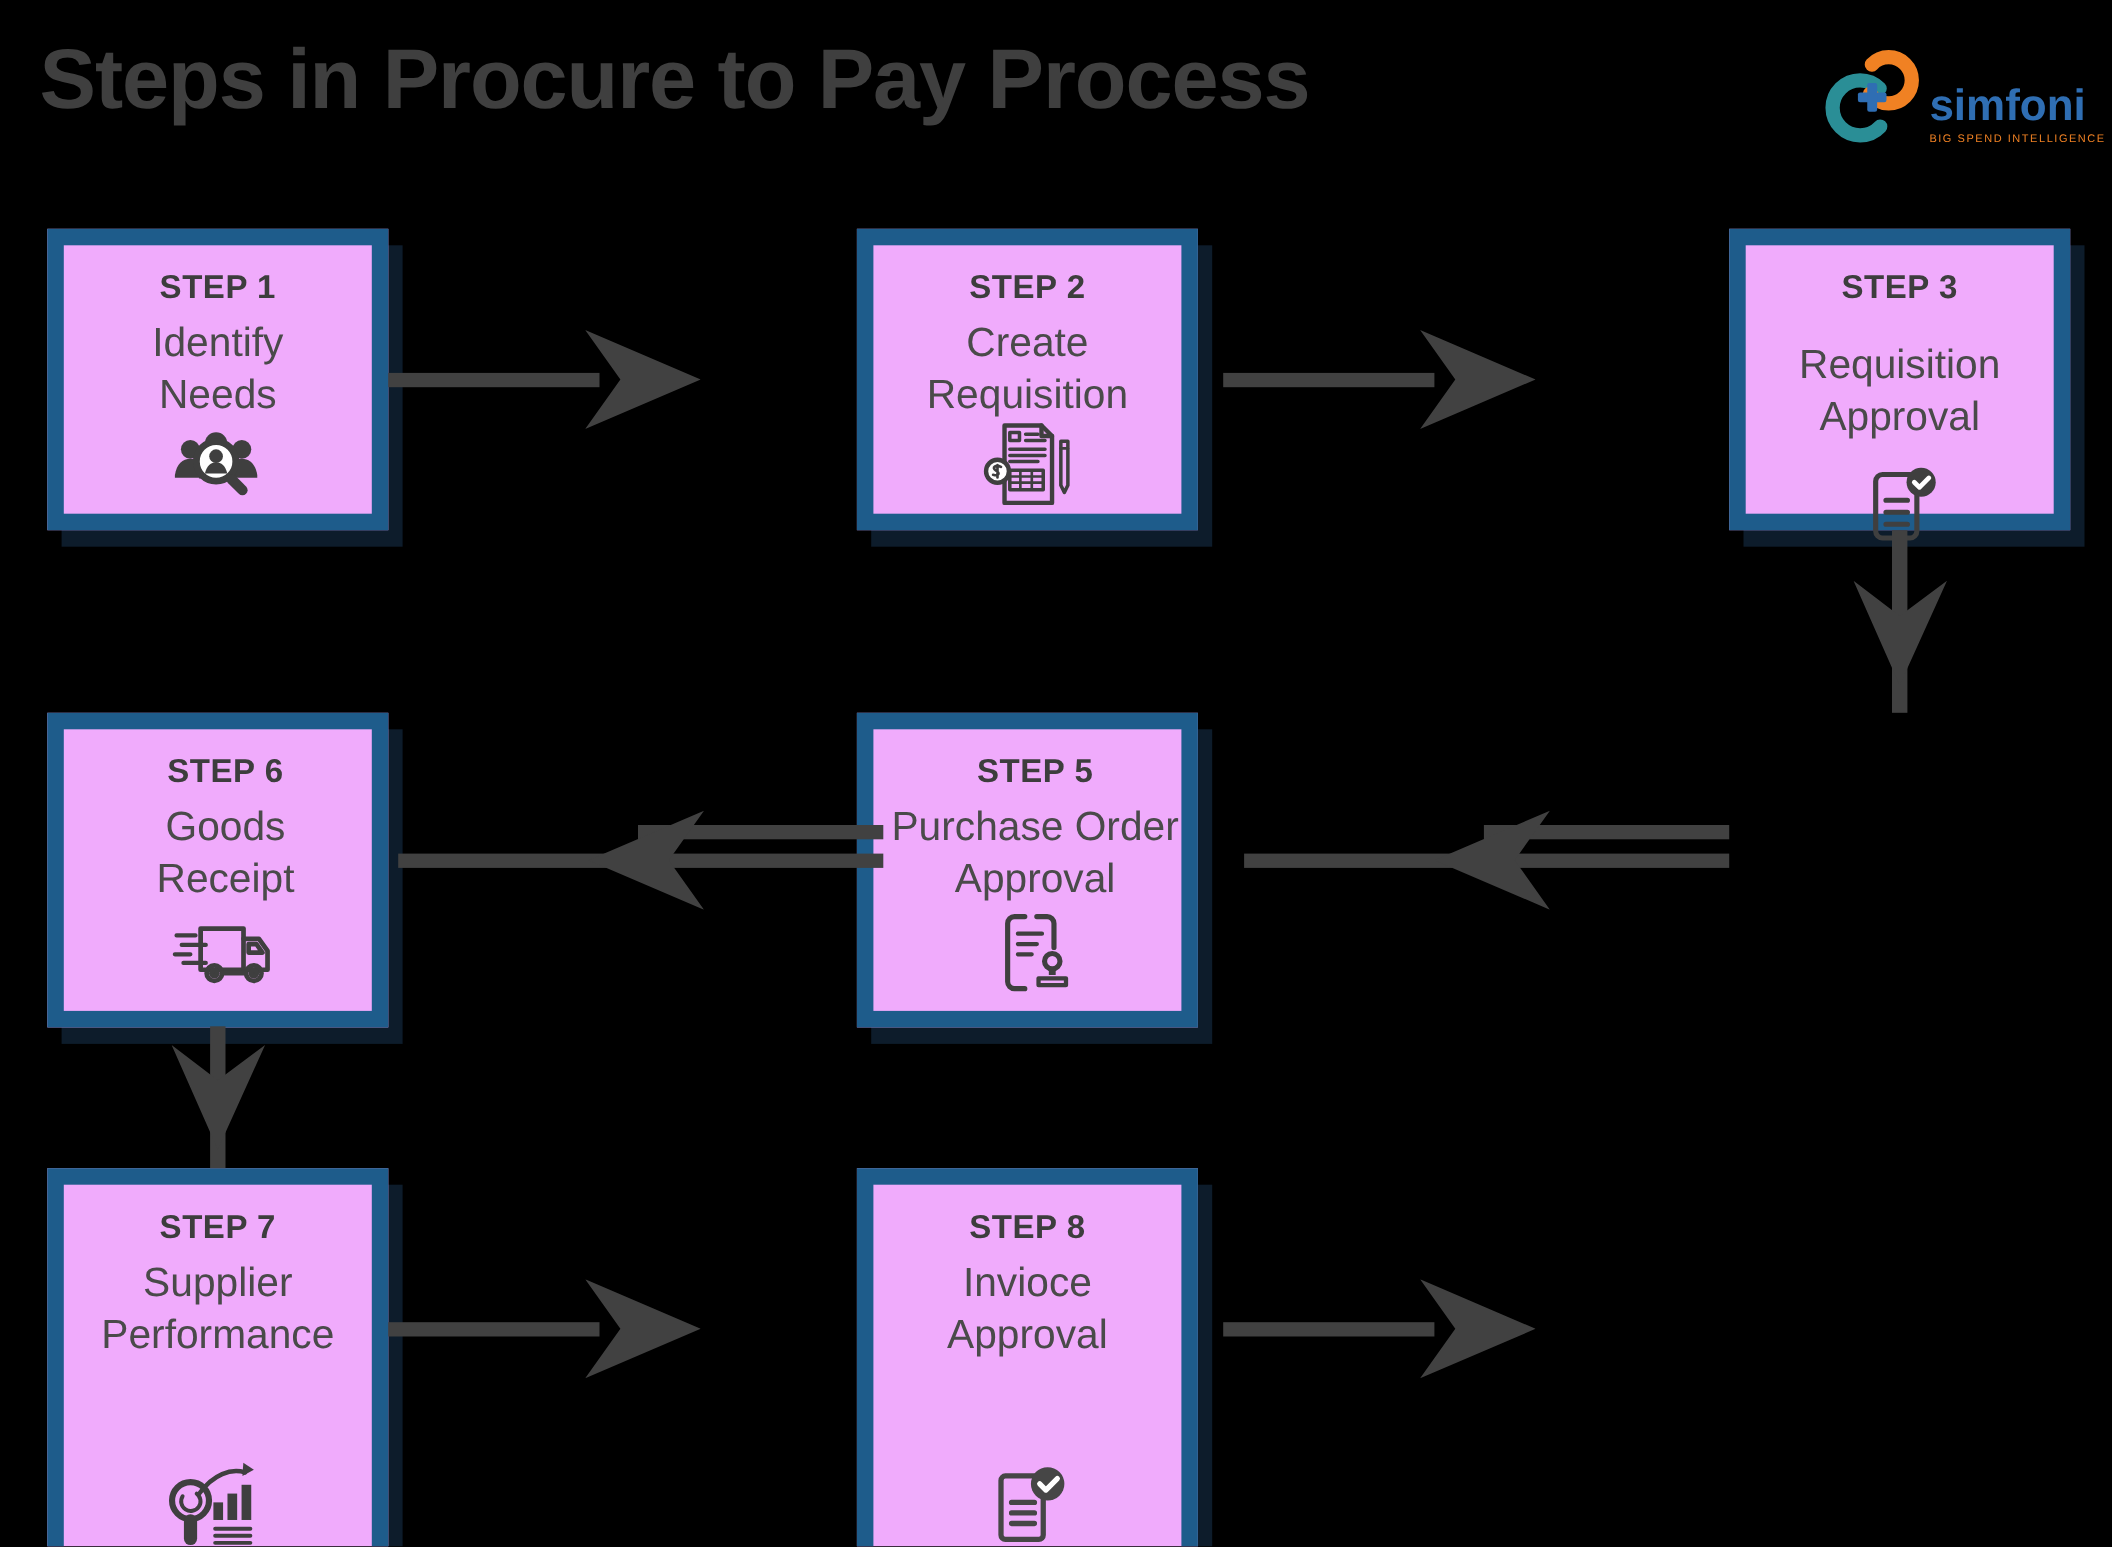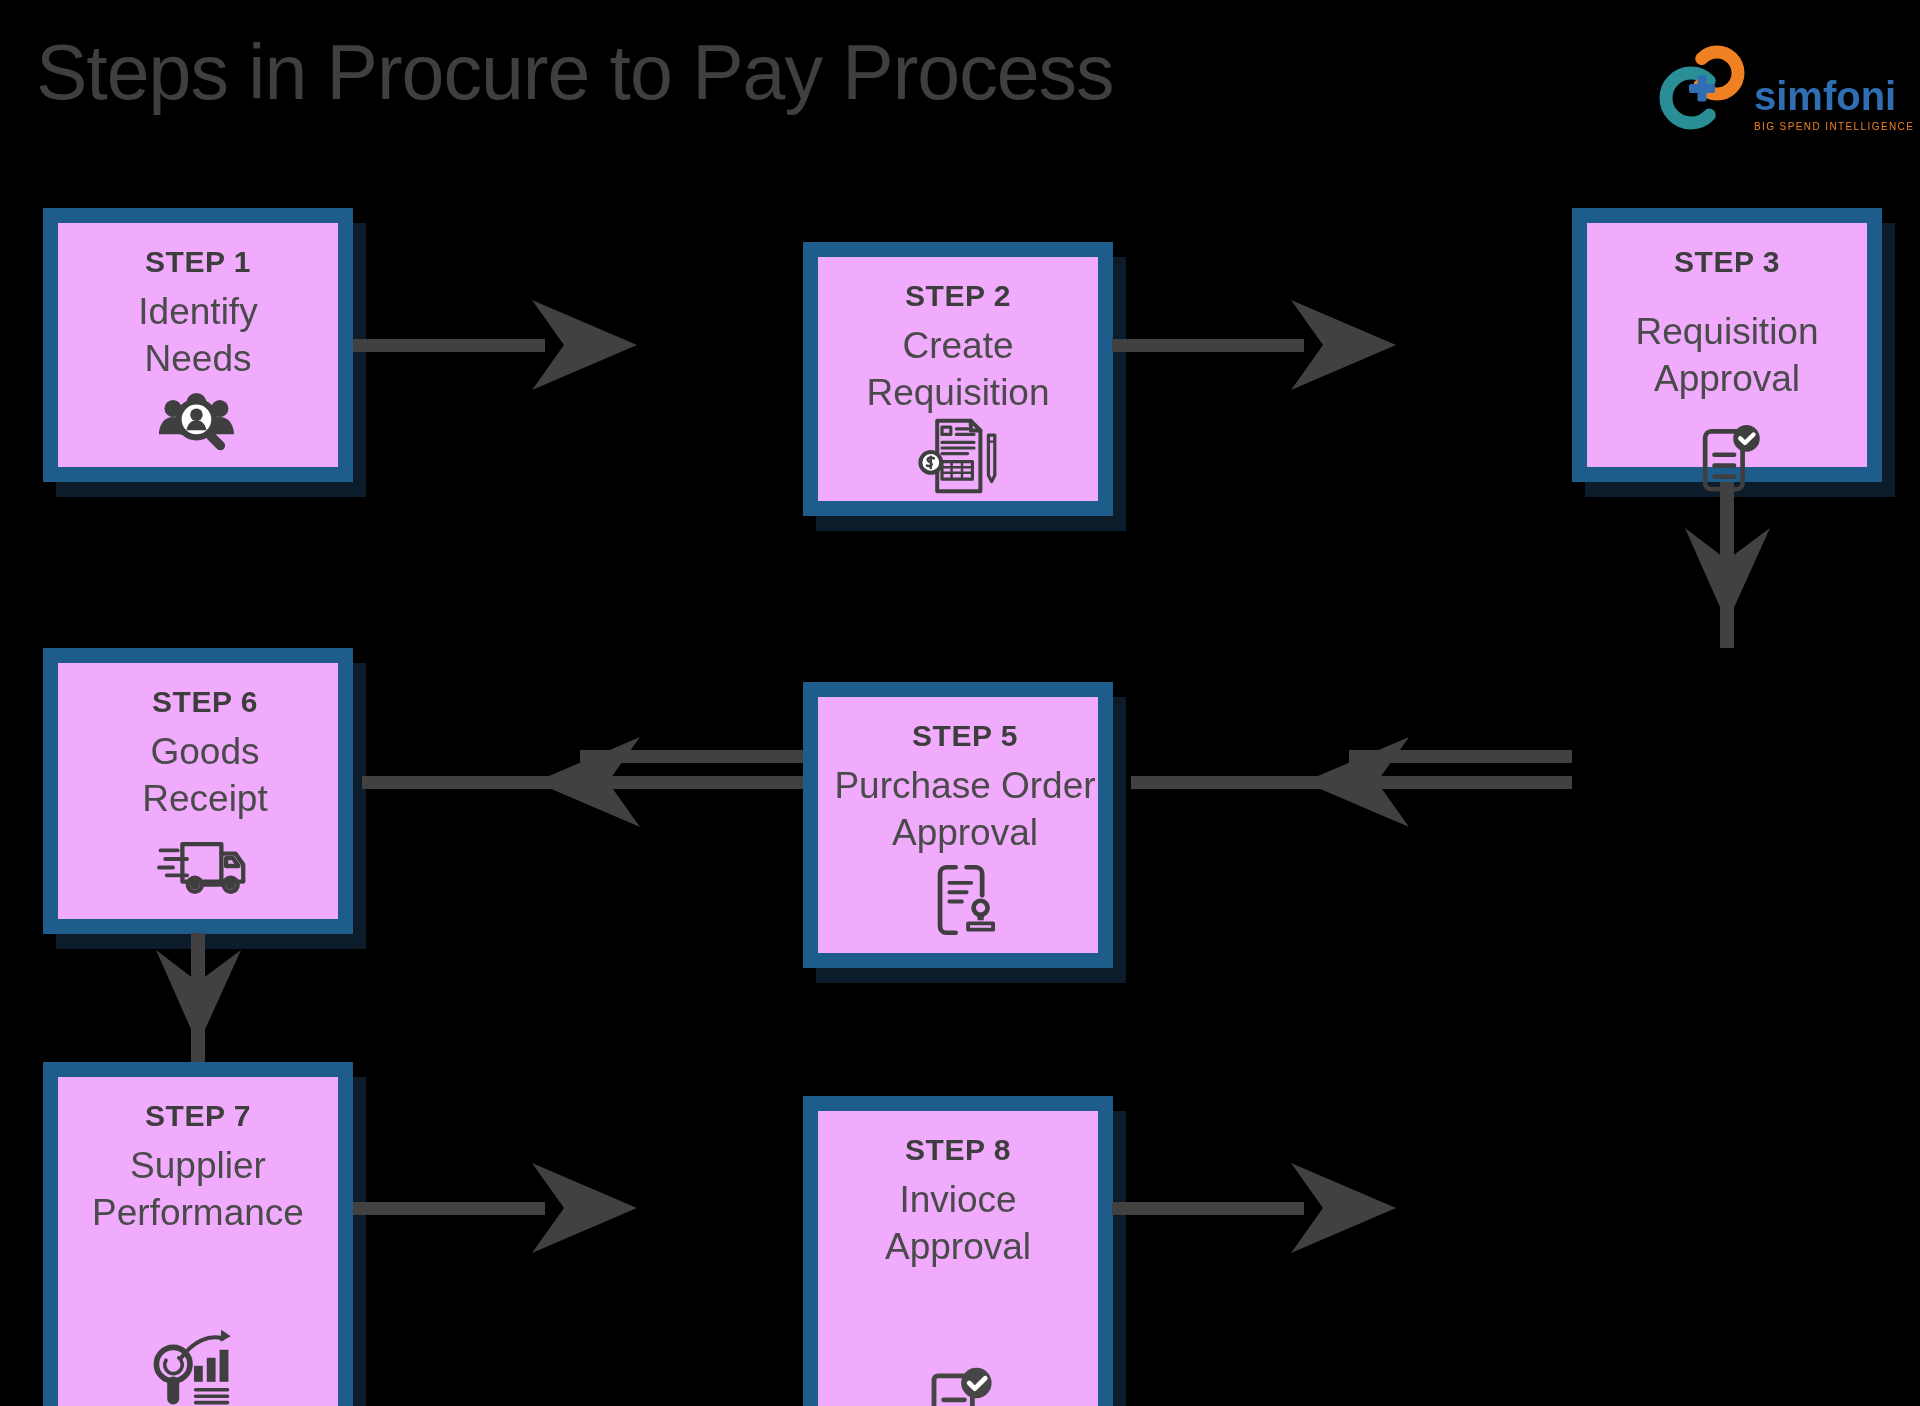--- a/index.html
+++ b/index.html
@@ -3,37 +3,37 @@
 <meta charset="utf-8">
 <style>
   html,body{margin:0;padding:0;background:#000;}
   #canvas{
     position:relative;width:1920px;height:1406px;background:#000;overflow:hidden;
     font-family:"Liberation Sans",sans-serif;
   }
   
   .page-title{
     position:absolute;left:36px;top:28px;width:1400px;
-    font-size:77px;font-weight:400;letter-spacing:-1px;color:#3f3f3f;
+    font-size:77px;font-weight:700;letter-spacing:-1px;color:#3f3f3f;
   }
   
   .logo{position:absolute;left:1655px;top:40px;display:flex;}
   .logo-text{margin-left:4px;margin-top:32px;display:flex;flex-direction:column;justify-content:center;}
   .logo-name{font-size:40px;font-weight:700;color:#2f6eb3;line-height:1;}
   .logo-tagline{font-size:10px;font-weight:400;color:#f08123;letter-spacing:1.4px;margin-top:5px;}
   
   .box{
     position:absolute;width:310px;box-sizing:border-box;background:#f0abfc;
     border:15px solid #1e5c8b;box-shadow:13px 15px 0 rgba(25,55,85,.5);
     display:flex;flex-direction:column;align-items:center;text-align:center;
   }
   .r1{top:208px;height:274px;}
   .r2{top:648px;height:286px;padding-left:14px;}
   .r3{top:1062px;height:376px;}
-  .c1{left:43px;} .c2{left:803px;margin-top:34px;} .c3{left:1572px;gap:20px;}
+  .c1{left:43px;} .c2{left:779px;} .c3{left:1572px;gap:20px;}
   .step-label{margin-top:22px;font-size:30px;font-weight:800;color:#3d3d3d;letter-spacing:.5px;}
   .step-title{margin-top:10px;font-size:37px;font-weight:400;color:#4a4a4a;line-height:1.26;}
   .icon-wrap{margin-top:auto;margin-bottom:14px;display:flex;align-items:flex-end;justify-content:center;}
   
   .aline{position:absolute;background:#414141;}
   .ahead{position:absolute;}
 </style>
 </head>
 <body>
 

